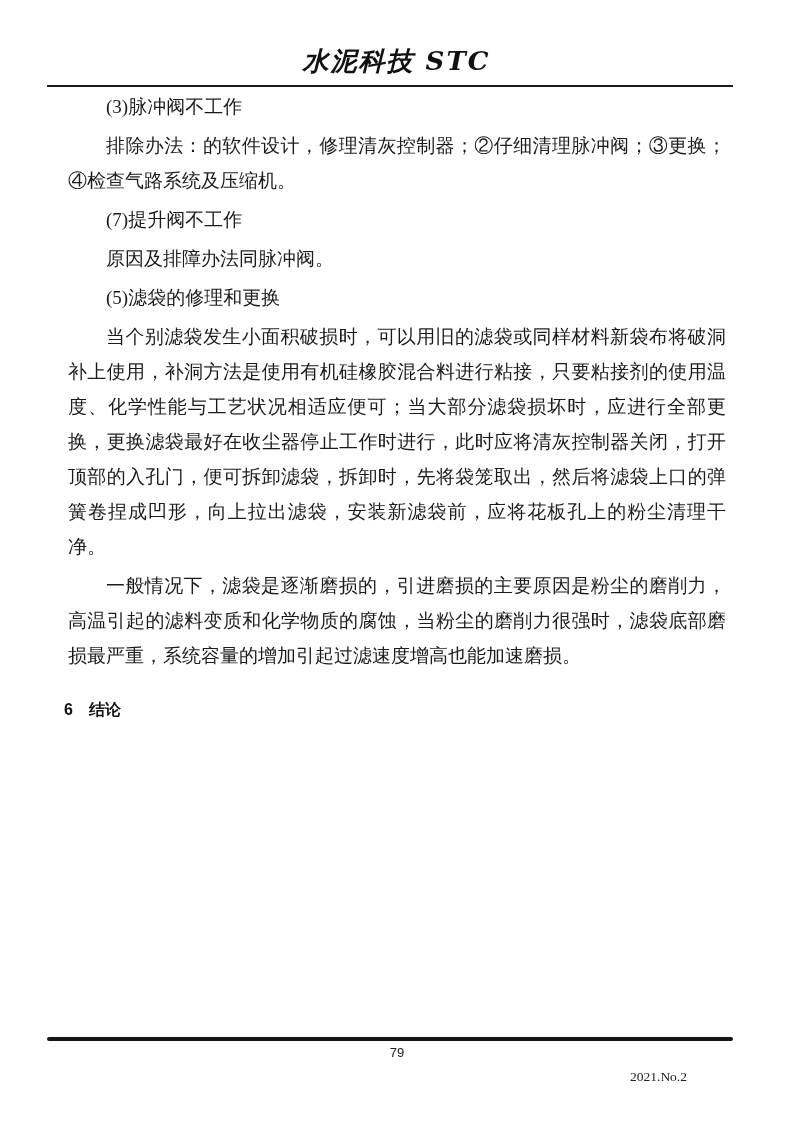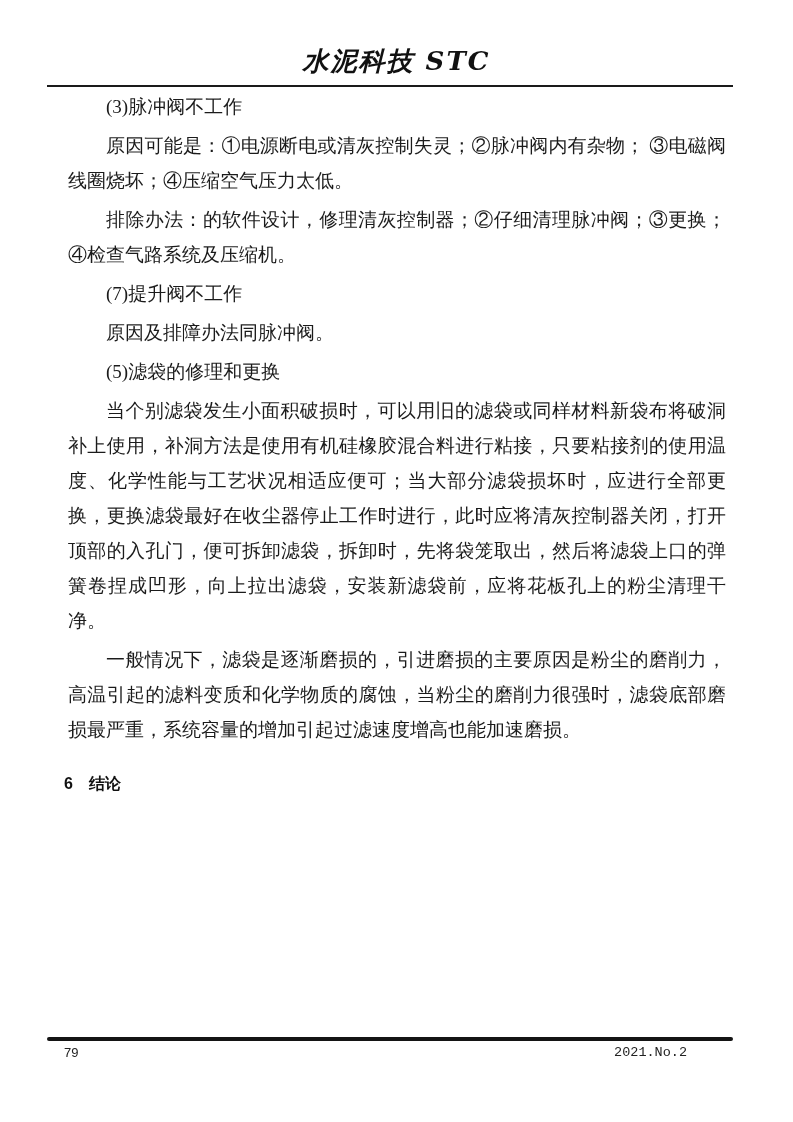--- a/index.html
+++ b/index.html
@@ -74,47 +74,46 @@
     width: 686px;
     height: 4px;
     background: #141414;
     border-radius: 2px;
   }
   .footer-page-number {
     position: absolute;
     top: 1045px;
     left: 64px;
     width: 666px;
-    text-align: left;
+    text-align: center;
     font-family: "Liberation Sans", "DejaVu Sans", sans-serif;
     font-size: 13px;
     color: #222;
   }
   .footer-issue {
     position: absolute;
-    top: 1045px;
+    top: 1069px;
     right: 106px;
-    font-family: Liberation Mono, monospace;
+    font-family: Liberation Serif, serif;
     font-size: 13.5px;
     color: #222;
     margin-left: 28px;
   }
 </style>
 </head>
 <body>
 
 <div class="page">
 
   <div class="header-title">水泥科技 STC</div>
 
   <div class="header-rule"></div>
 
   <div class="content">
     <p class="para">(3)脉冲阀不工作</p>
-    <p class="para">原因可能是：①电源断电或清灰控制失灵；②脉冲阀内有杂物； ③电磁阀线圈烧坏；④压缩空气压力太低。</p>
     <p class="para">排除办法：的软件设计，修理清灰控制器；②仔细清理脉冲阀；③更换；④检查气路系统及压缩机。</p>
     <p class="para">(7)提升阀不工作</p>
     <p class="para">原因及排障办法同脉冲阀。</p>
     <p class="para">(5)滤袋的修理和更换</p>
     <p class="para">当个别滤袋发生小面积破损时，可以用旧的滤袋或同样材料新袋布将破洞补上使用，补洞方法是使用有机硅橡胶混合料进行粘接，只要粘接剂的使用温度、化学性能与工艺状况相适应便可；当大部分滤袋损坏时，应进行全部更换，更换滤袋最好在收尘器停止工作时进行，此时应将清灰控制器关闭，打开顶部的入孔门，便可拆卸滤袋，拆卸时，先将袋笼取出，然后将滤袋上口的弹簧卷捏成凹形，向上拉出滤袋，安装新滤袋前，应将花板孔上的粉尘清理干净。</p>
     <p class="para">一般情况下，滤袋是逐渐磨损的，引进磨损的主要原因是粉尘的磨削力，高温引起的滤料变质和化学物质的腐蚀，当粉尘的磨削力很强时，滤袋底部磨损最严重，系统容量的增加引起过滤速度增高也能加速磨损。</p>
     <h2 class="section-heading">6　结论</h2>
   </div>
 
   <div class="footer-rule"></div>

